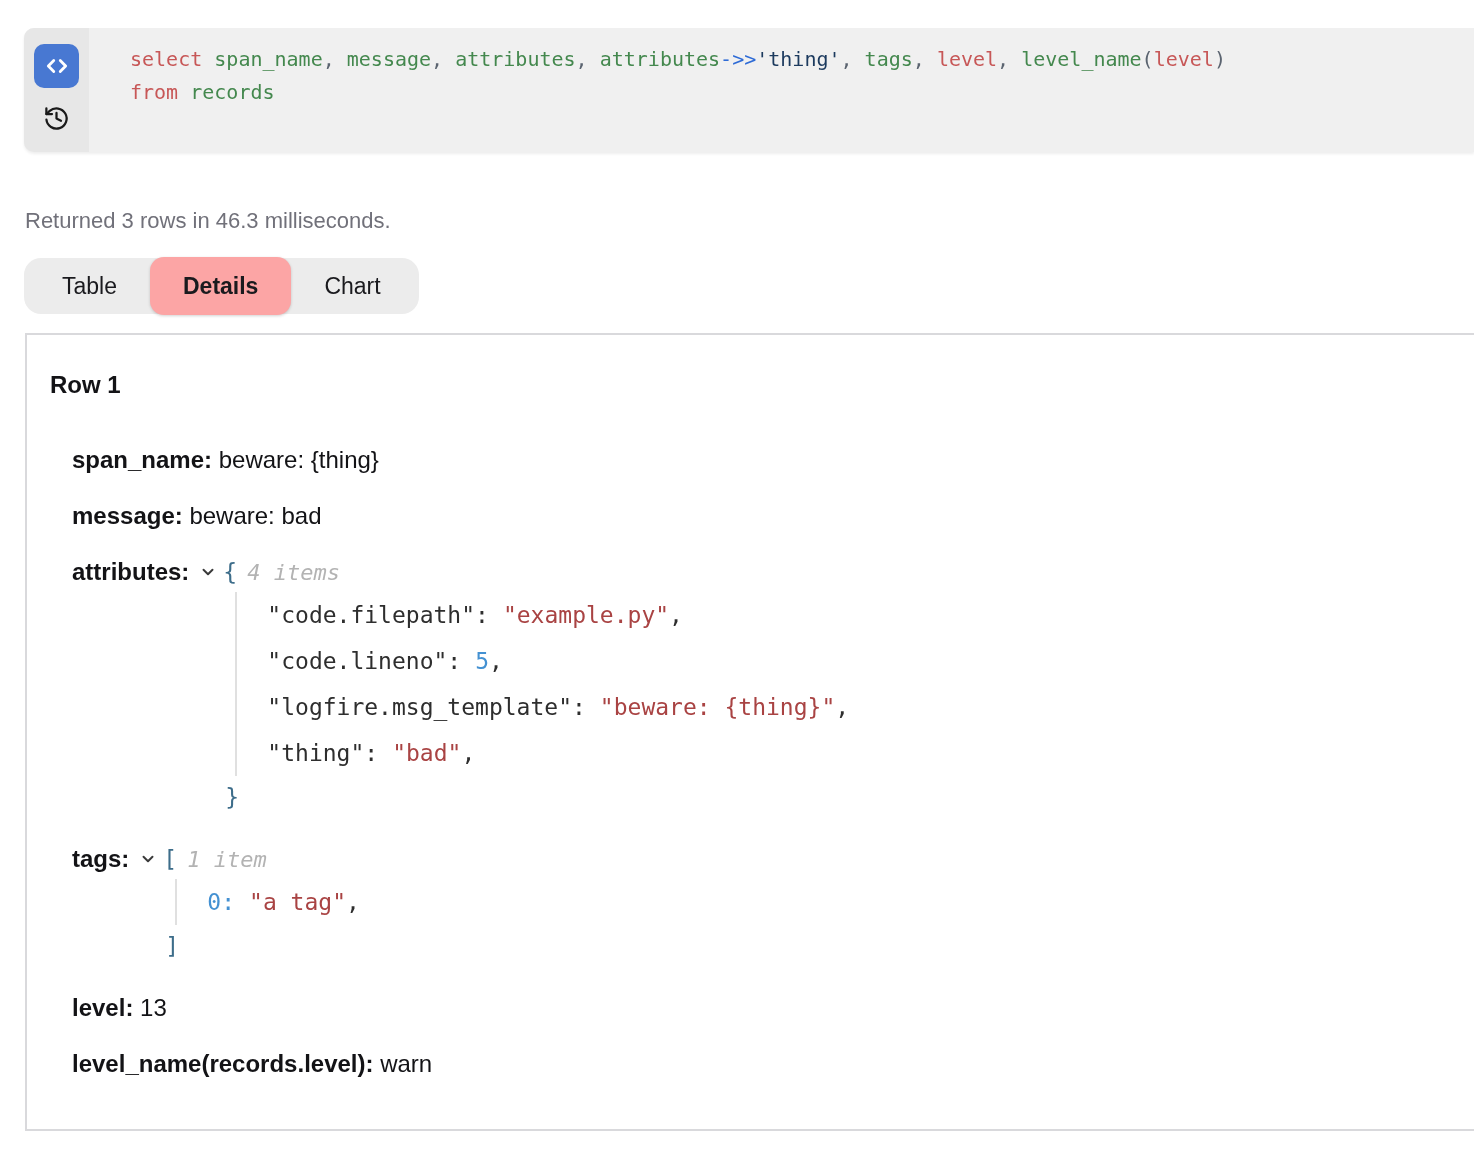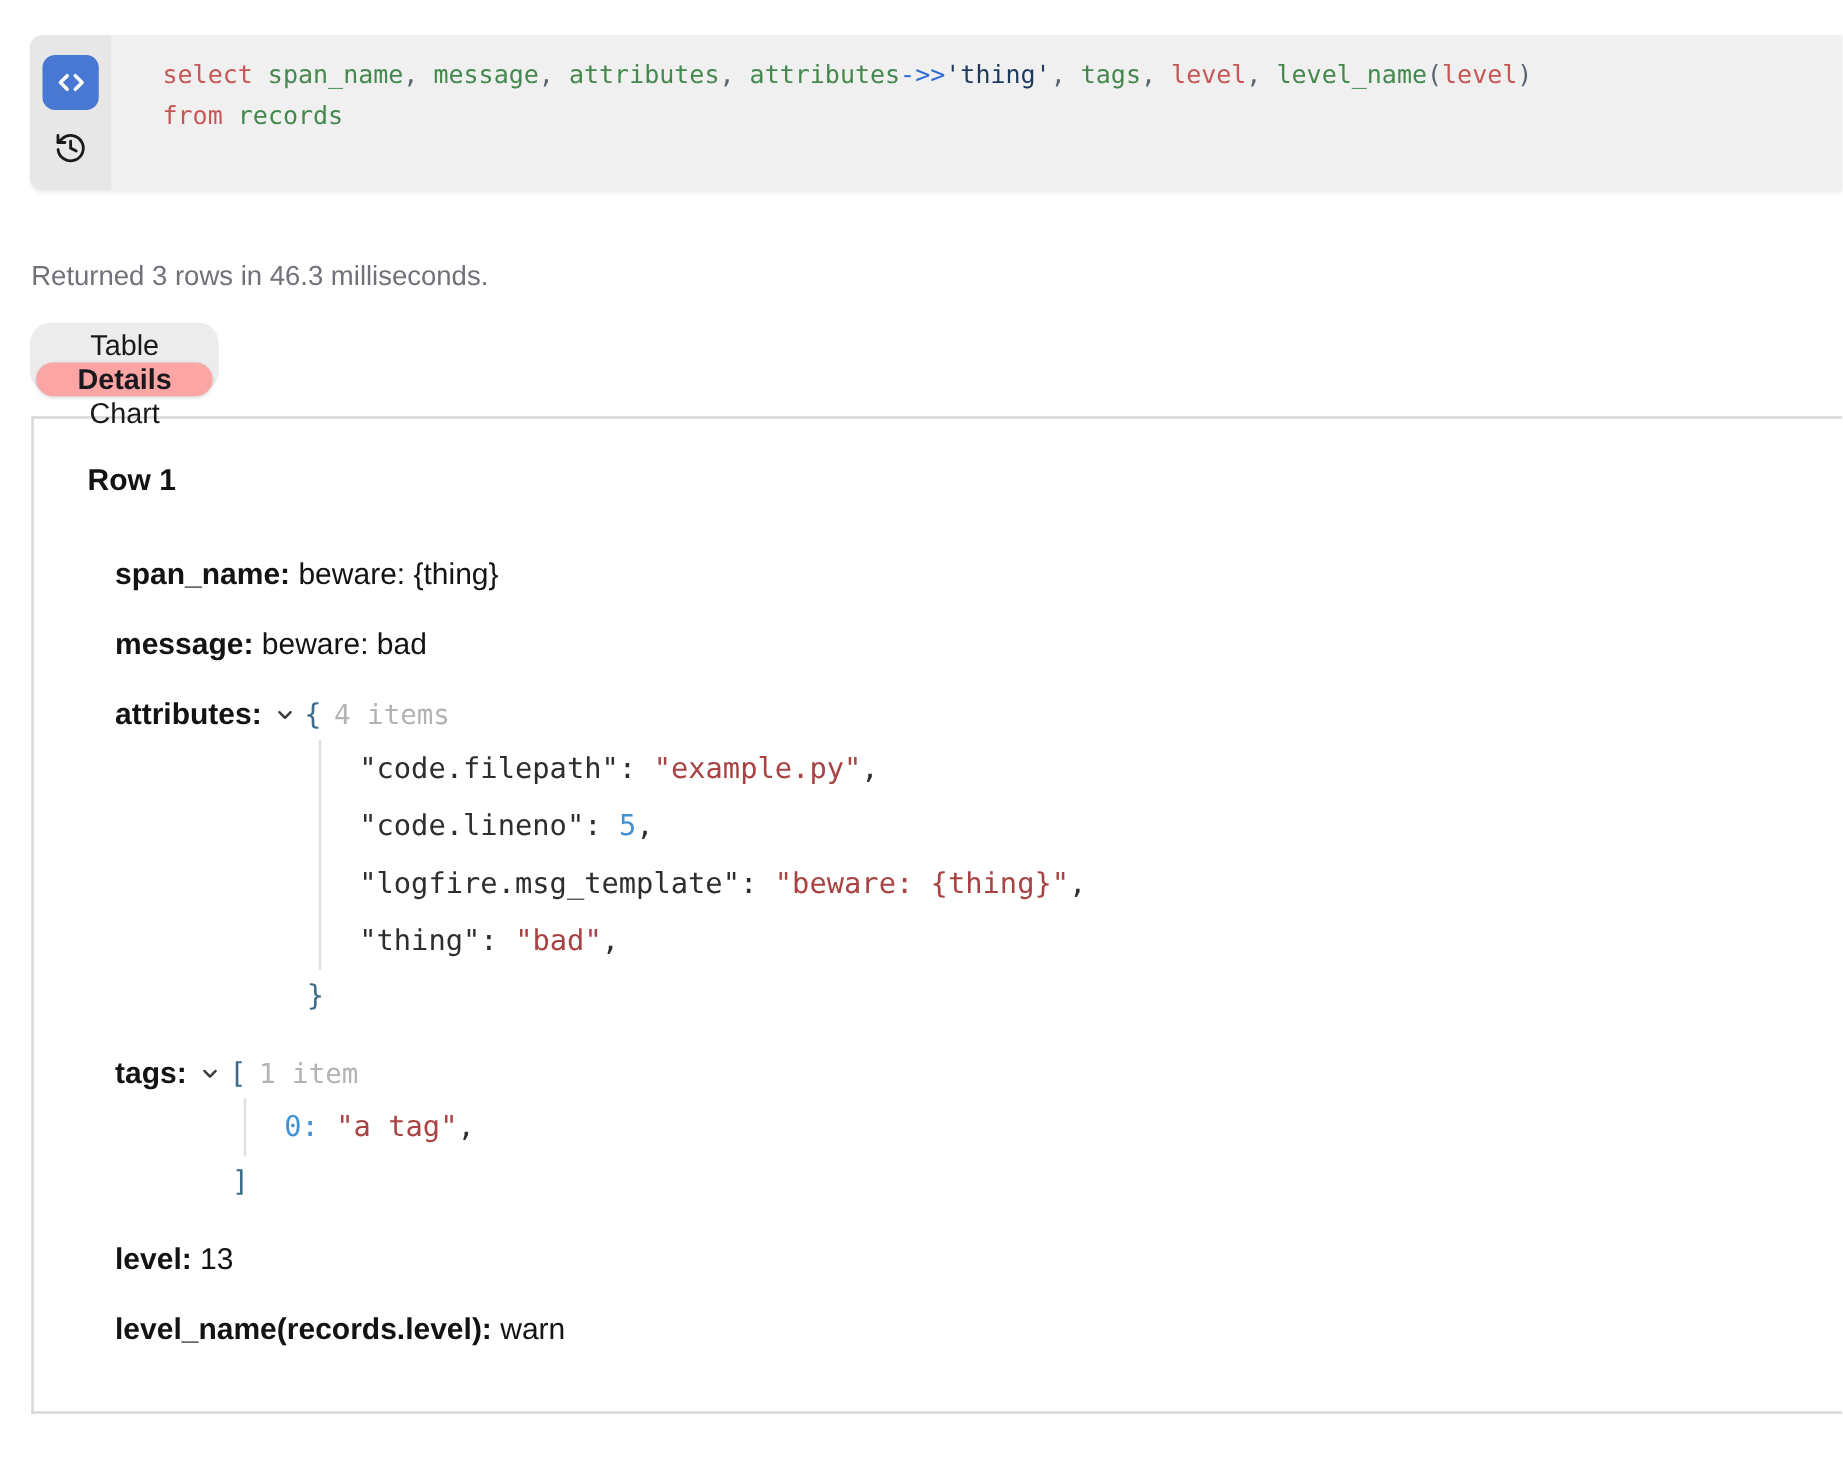--- a/index.html
+++ b/index.html
@@ -22,44 +22,44 @@
   .tk-id { color: #44884e; }
   .tk-op { color: #2e6bd6; }
   .tk-str { color: #1c3a5e; }
   .tk-pu { color: #5b6470; }
 
   
   .status-line { margin: 56px 0 0 25px; font-size: 22px; color: #71717a; }
 
   
   .tabs { display: inline-flex; align-items: center; margin: 24px 0 0 24px; background: #ececec;
-    border-radius: 17px; padding: 5px; height: 56px; flex-direction: column; }
+    border-radius: 17px; padding: 5px; height: 56px; }
   .tab { border: none; background: transparent; font-family: inherit; font-size: 23px; color: #1a1a1e;
     padding: 0 33px; height: 58px; border-radius: 14px; cursor: pointer; }
   .tab.active { background: #fca5a5; font-weight: 700; box-shadow: 0 1px 3px rgba(0,0,0,0.18); }
 
   
   .details-panel { margin: 19px 0 0 25px; width: calc(100% - 25px); height: 798px;
     border: 2px solid #d9d9dc; border-right: none; background: #ffffff;
-    padding: 36px 20px 0 43px; overflow: hidden; }
+    padding: 36px 20px 0 23px; overflow: hidden; }
   .row-title { font-size: 24px; font-weight: 700; line-height: 28px; margin-bottom: 46px; }
   .fields { margin-left: 22px; }
   .field { font-size: 24px; line-height: 30px; margin-bottom: 26px; }
   .field .label { font-weight: 700; }
   .field .value { font-weight: 400; }
 
   
   .json-field { display: flex; align-items: flex-start; }
   .json-field .label { line-height: 30px; }
   .chevron-btn { border: none; background: transparent; cursor: pointer; padding: 0;
     margin: 5px 6px 0 10px; height: 20px; display: inline-flex; align-items: center; }
   .json-block { font-family: "DejaVu Sans Mono", "Liberation Mono", monospace; font-size: 23px; }
   .json-head { line-height: 30px; white-space: pre; }
   .jbrace { color: #3d6d8a; }
-  .jcount { color: #b3b3b3; margin-left: 10px; font-size: 22px; }
+  .jcount { color: #b3b3b3; font-style: italic; margin-left: 10px; font-size: 22px; }
   .json-body { margin: 4px 0 0 12px; border-left: 2px solid #e0e0e0; padding-left: 30px; }
   .json-row { line-height: 46px; white-space: pre; }
   .jkey { color: #2e2e2e; margin-right: 14px; }
   .jidx { color: #4491d2; margin-right: 14px; }
   .jstr { color: #a94343; }
   .jnum { color: #4491d2; }
   .jpunc { color: #2e2e2e; }
   .json-close { line-height: 42px; margin-left: 2px; }
 </style>
 </head>

